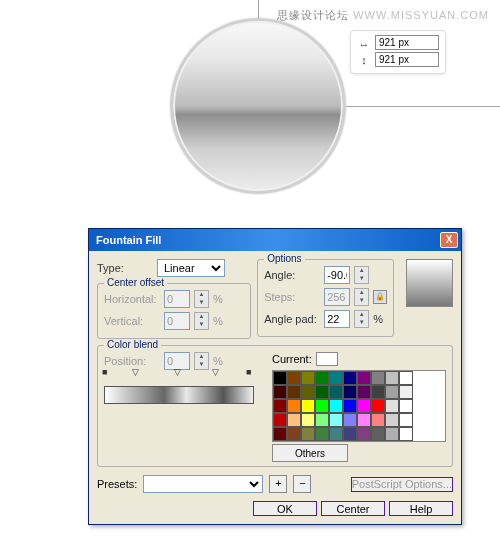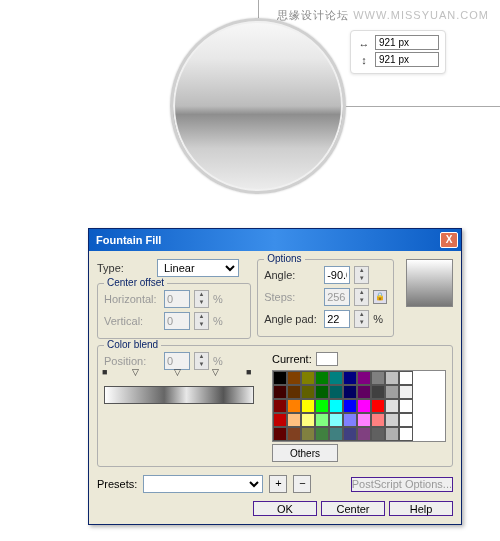--- a/index.html
+++ b/index.html
@@ -19,34 +19,34 @@
 .xbtn{width:18px;height:16px;background:#e07050;border:1px solid #fff;color:#fff;font-weight:bold;text-align:center;line-height:13px;border-radius:2px;font-size:10px}
 .body{padding:8px}
 .row{display:flex;gap:8px}
 .lcol{width:158px}
 .fs{border:1px solid #b0b0b0;border-radius:3px;padding:6px 6px 4px;margin-top:6px;position:relative}
 .fs-title{position:absolute;top:-7px;left:6px;background:#ece9d8;padding:0 3px;color:#0a246a;font-size:10px}
 .line{display:flex;align-items:center;margin-bottom:4px;gap:4px}
 .lbl{width:56px;color:#333}
 .lbl.dis{color:#999}
 select,input.num{border:1px solid #7f9db9;background:#fff;padding:1px 2px;font-size:11px;height:18px}
-select{width:82px}
+select{width:68px}
 input.num{width:26px;text-align:left}
 input.num.dis{background:#f0f0f0;color:#999}
 .spin{width:15px;height:18px;background:#e8e8e8;border:1px solid #aaa;display:inline-flex;flex-direction:column}
 .spin div{flex:1;text-align:center;font-size:6px;line-height:7px;color:#555}
 .pct{color:#333}
 .pct.dis{color:#999}
 .preview{width:48px;height:48px;border:1px solid #888;background:linear-gradient(180deg,#fff,#777);margin-left:6px}
 .lock{width:14px;height:14px;border:1px solid #888;background:#dde;font-size:8px;text-align:center;line-height:12px}
 .radio{display:inline-flex;align-items:center;gap:3px;margin-right:10px}
 .radio input{margin:0}
 .swatches{display:grid;grid-template-columns:repeat(10,14px);grid-auto-rows:14px;gap:0;border:1px solid #888;background:#fff}
 .sw{border:1px solid #555}
-.others{width:66px;height:18px;border:1px solid #888;background:#efefef;font-size:10px;margin-top:2px}
+.others{width:76px;height:18px;border:1px solid #888;background:#efefef;font-size:10px;margin-top:2px}
 .gradbar{width:150px;height:18px;border:1px solid #555;background:linear-gradient(90deg,#fff 0%,#666 40%,#e8e8e8 55%,#555 80%,#efefef 100%);position:relative;margin-top:4px}
 .marker{position:absolute;top:-7px;width:8px;height:7px;font-size:9px;color:#333}
 .presets-row{display:flex;align-items:center;gap:6px;margin-top:8px}
 .presets-row select{width:120px;background:#fff}
 .pbtn{width:18px;height:18px;border:1px solid #888;background:#efefef;font-size:11px;text-align:center;line-height:15px}
 .btns{display:flex;justify-content:flex-end;gap:4px;margin-top:8px}
 .btn{min-width:64px;height:15px;border:1px solid #4c1d95;background:#efefef;font-size:11px}
 .btn.dis{color:#999}
 .cur-box{width:22px;height:14px;border:1px solid #888;background:#fff;display:inline-block}
 .topline{display:flex;align-items:flex-start;gap:6px}

